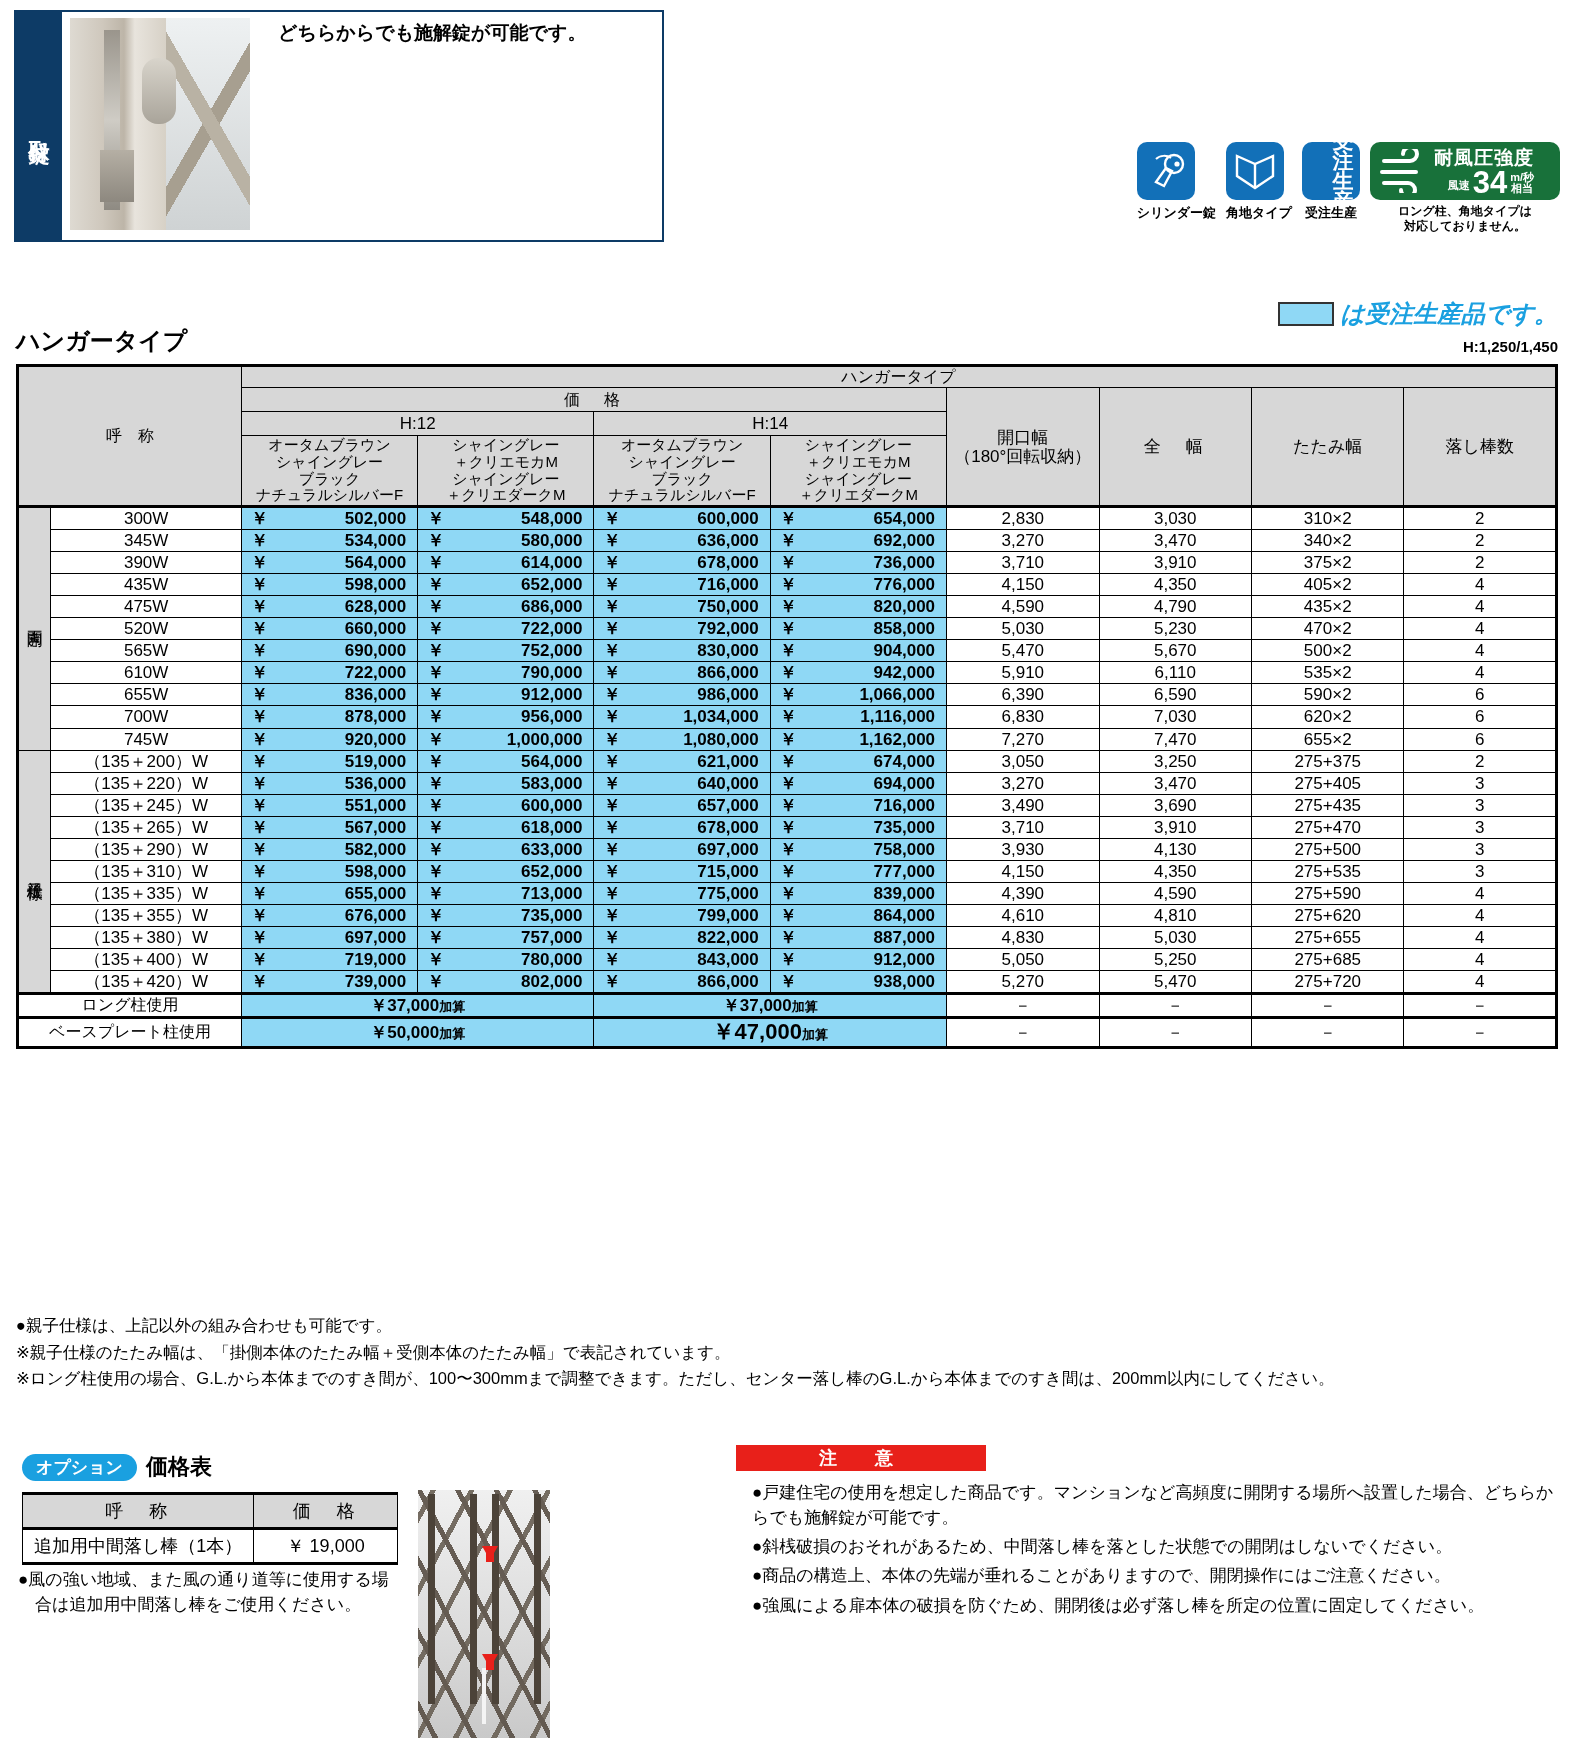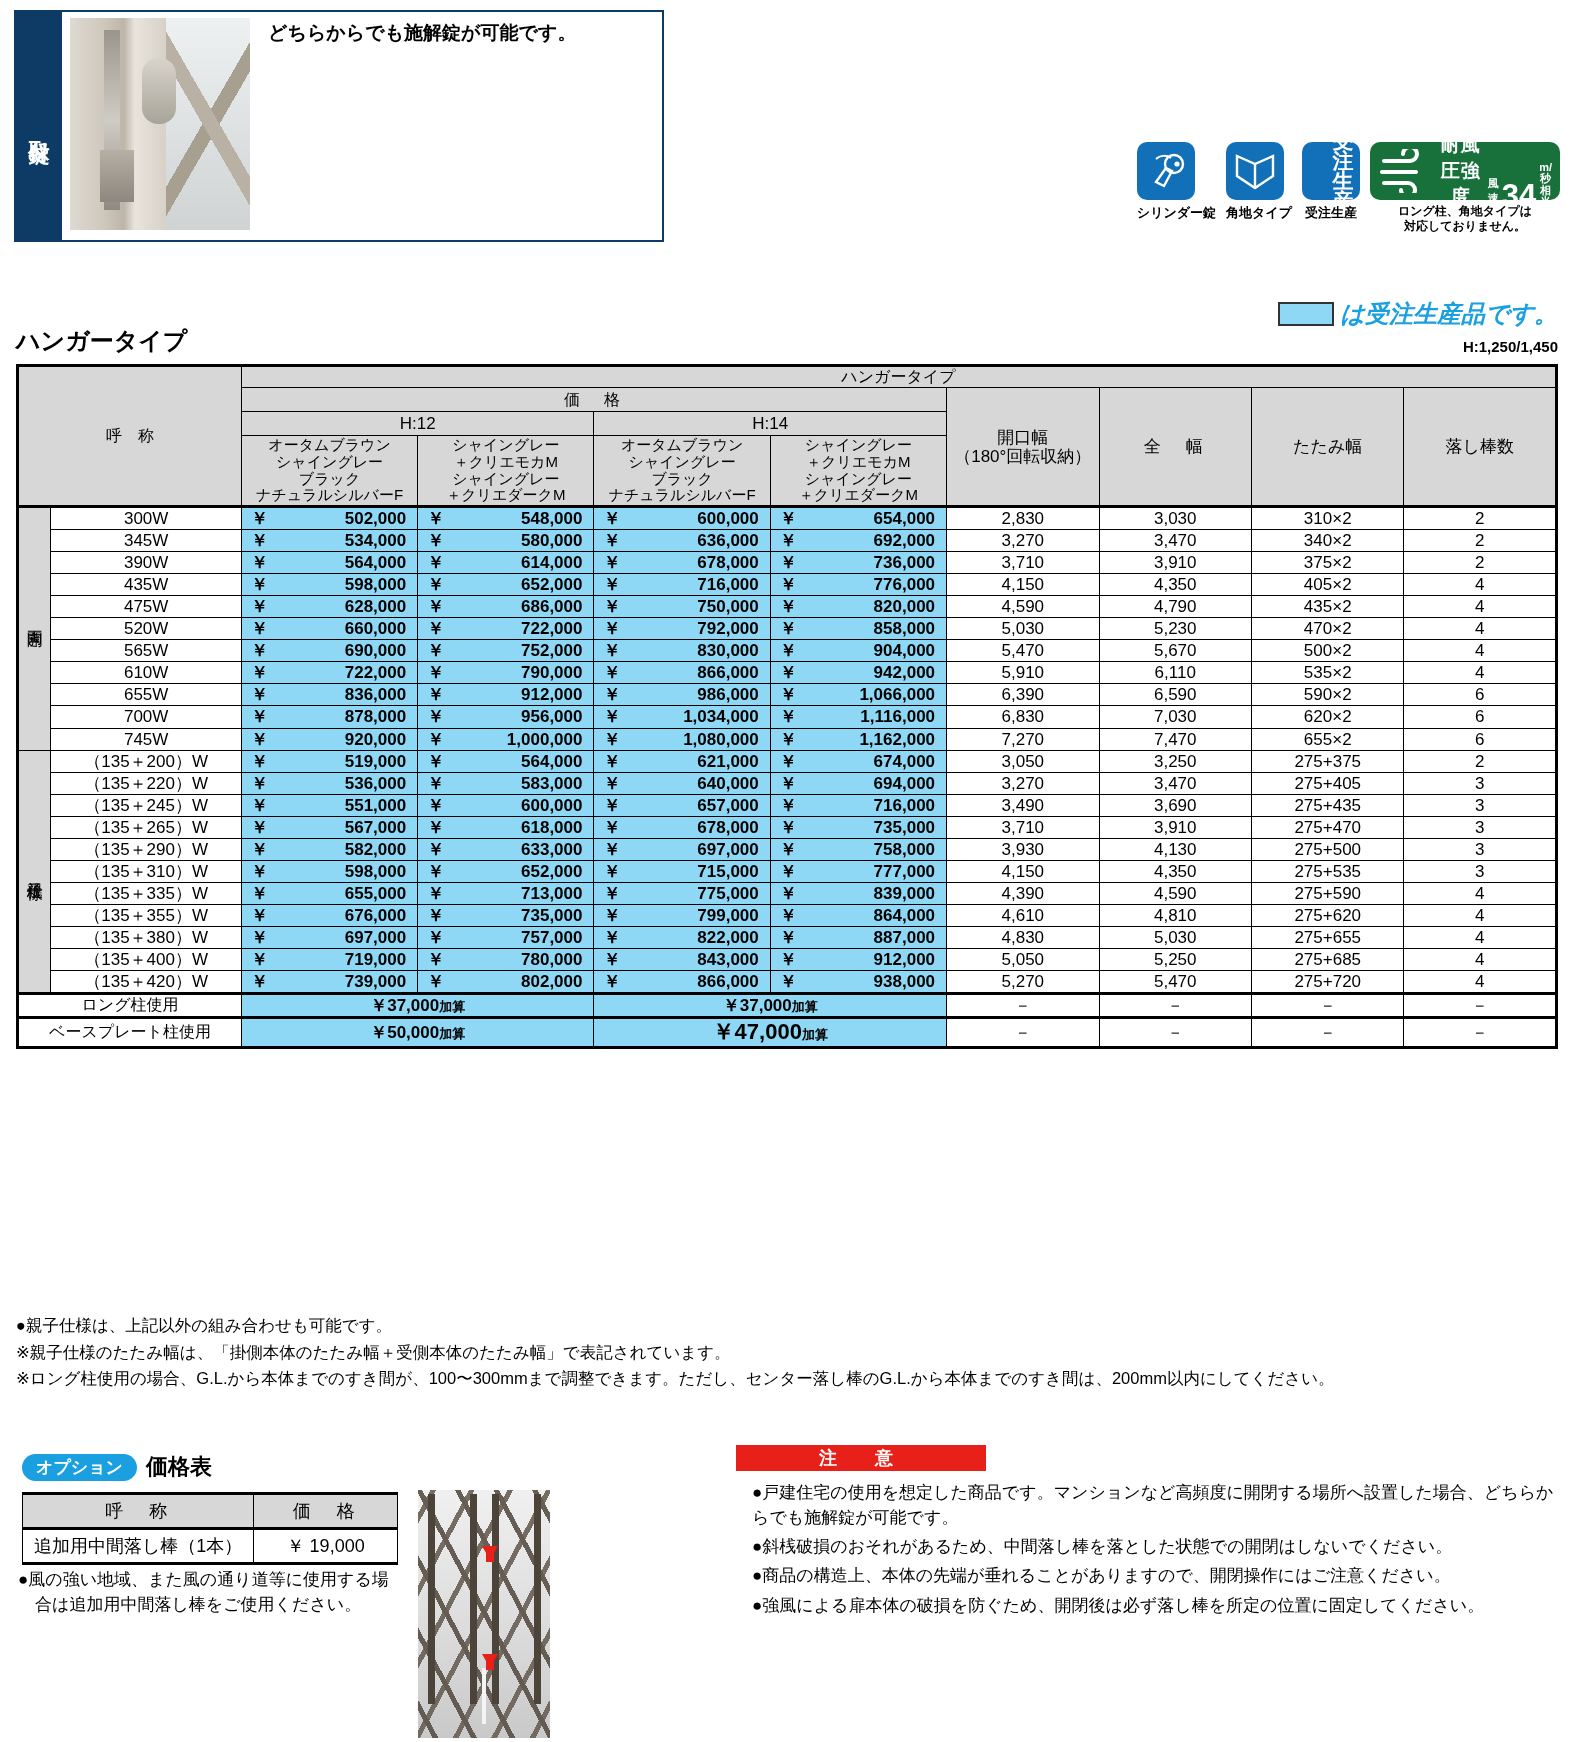--- a/index.html
+++ b/index.html
@@ -22,21 +22,21 @@
     border:2px solid #0d3b66;
     background:#fff;
     display:flex;
   }
   .lock-tab {
     width:46px; background:#0d3b66; color:#fff;
     display:flex; align-items:center; justify-content:center;
     font-size:21px; font-weight:bold; letter-spacing:2px;
     writing-mode:vertical-rl; text-orientation:upright;
   }
-  .lock-body { flex:1; display:flex; padding:6px 8px 4px 8px; gap:16px; }
+  .lock-body { flex:1; display:flex; padding:6px 8px 4px 8px; gap:26px; }
 
   .lock-photo-main {
     width:180px; height:212px;
     background:
       linear-gradient(90deg,#dedad2 0%,#cfc8bd 18%,#bdb5a8 30%,#e8e4dd 36%,#d5cfc4 55%,#bfb8ac 72%,#cfd6d9 88%,#e6e8e8 100%);
     position:relative; overflow:hidden;
   }
   .lock-photo-main::before{
     content:""; position:absolute; left:34px; top:12px; width:16px; height:180px;
     background:linear-gradient(180deg,#9a958c,#cfccc5,#8e8a82);
@@ -255,21 +255,21 @@
 
     <div class="badge">
       <div class="badge-wind">
         <div class="wind-swirl">
           <svg width="50" height="44" viewBox="0 0 50 44" fill="none" stroke="#fff" stroke-width="4" stroke-linecap="round">
             <path d="M6 12 H32 a7 7 0 1 0 -7 -7"></path>
             <path d="M4 23 H38"></path>
             <path d="M6 34 H30 a7 7 0 1 1 -7 7"></path>
           </svg>
         </div>
-        <div style="display:flex;flex-direction:row;justify-content:center;">
+        <div style="display:flex;flex-direction:column;justify-content:center;align-items:flex-end;">
           <div style="font-size:19px;font-weight:bold;letter-spacing:1px;">耐風圧強度</div>
           <div style="display:flex;align-items:flex-end;gap:3px;margin-top:-2px;">
             <span style="font-size:11px;font-weight:bold;padding-bottom:4px;">風速</span>
             <span style="font-size:31px;font-weight:bold;line-height:0.9;">34</span>
             <span style="font-size:11px;line-height:1.05;font-weight:bold;padding-bottom:2px;">
               <span style="display:block;">m/秒</span>
               <span style="display:block;">相当</span>
             </span>
           </div>
         </div>

